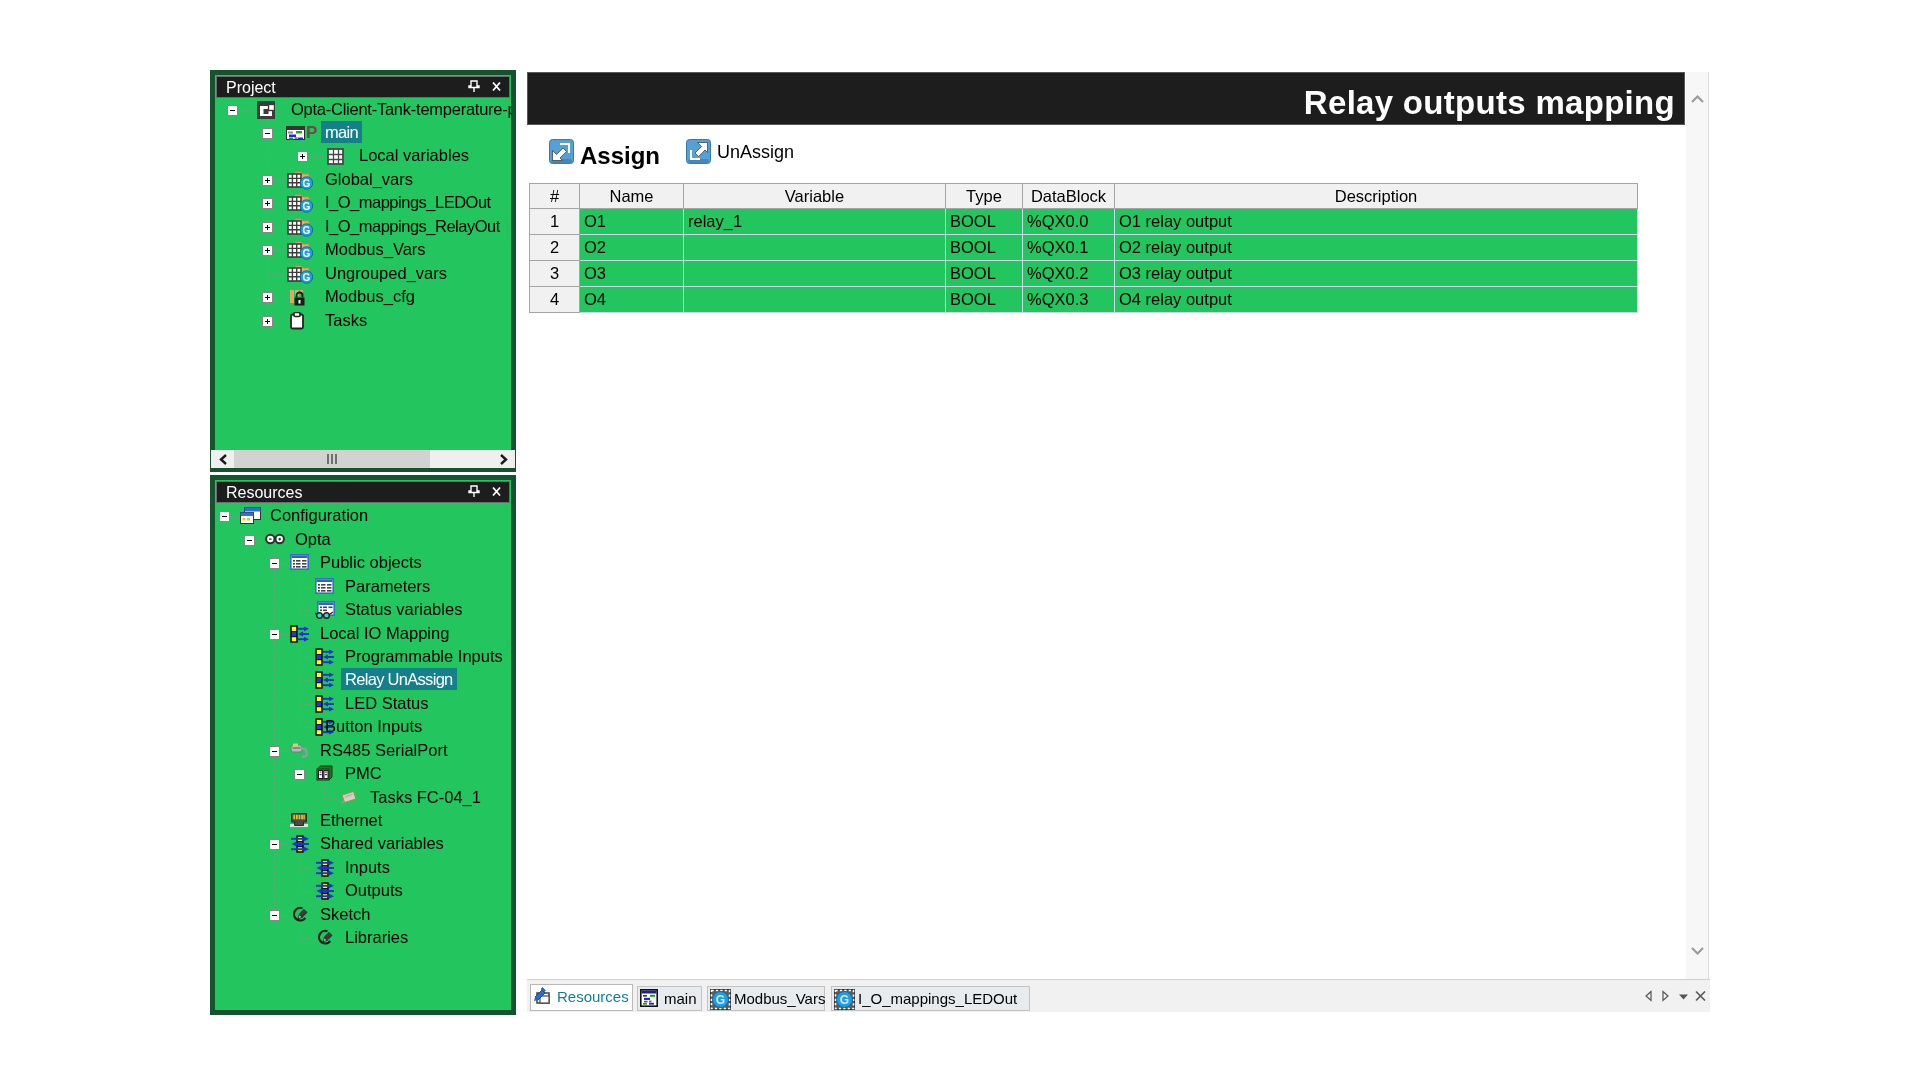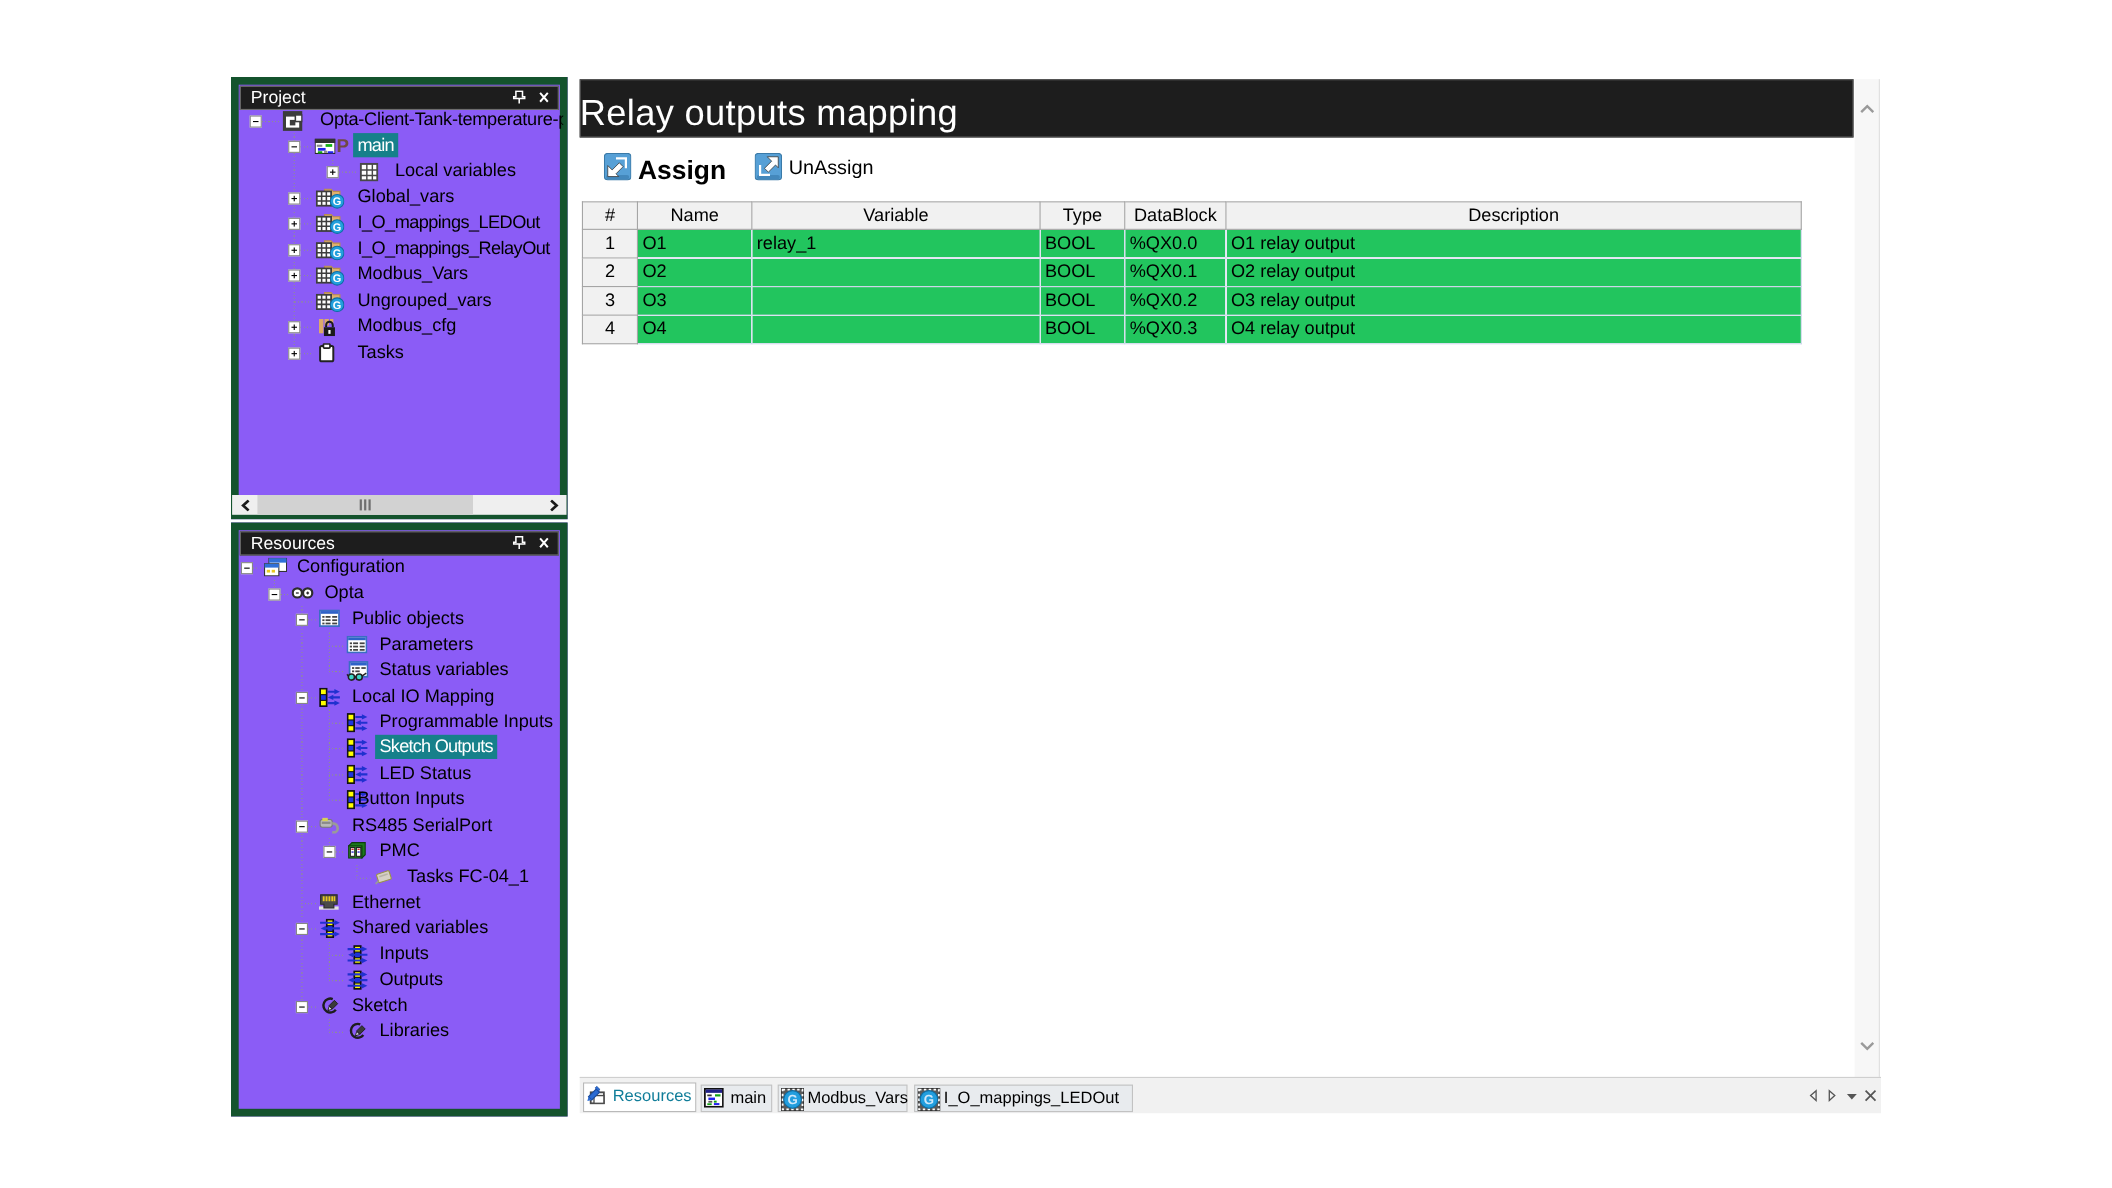--- a/index.html
+++ b/index.html
@@ -1,16 +1,16 @@
 <!DOCTYPE html>
 <html><head><meta charset="utf-8"><style>
 html,body{margin:0;padding:0}
 body{width:1920px;height:1080px;background:#fff;font-family:"Liberation Sans",sans-serif;position:relative;overflow:hidden;font-size:15px;color:#000}
 .abs{position:absolute}
-.panel{position:absolute;left:210px;width:306px;border:7px solid #14532d;background:#8b5cf6;box-sizing:border-box;padding:1px}
+.panel{position:absolute;left:210px;width:306px;border:5px solid #14532d;background:#22c55e;box-sizing:border-box;padding:1px}
 .ptitle{position:relative;height:22px;background:#1d1d1d;color:#fff;font-size:16px;line-height:21px;padding-left:9px;border:1px solid #6d6d6d;box-sizing:border-box}
 .ticons{position:absolute;right:7px;top:3px}
 .trow{position:absolute;white-space:nowrap;font-size:16.5px;line-height:19px}
 .sel{background:#16808a;color:#fff;padding:2px 4px;margin:-2px -4px;position:relative;letter-spacing:-0.7px}
 .exp{position:absolute;width:11px;height:11px;border:1px solid #878787;background:#fff;box-sizing:border-box}
 .exp i{position:absolute;left:2px;top:4px;width:5px;height:1px;background:#000}
 .exp.plus b{position:absolute;left:4px;top:2px;width:1px;height:5px;background:#000}
 .vdot{position:absolute;width:1px;background-image:repeating-linear-gradient(to bottom,#8f8f8f 0,#8f8f8f 1px,transparent 1px,transparent 3px)}
 .hdot{position:absolute;height:1px;background-image:repeating-linear-gradient(to right,#8f8f8f 0,#8f8f8f 1px,transparent 1px,transparent 3px)}
 table.map{position:absolute;left:529px;top:183px;border-collapse:collapse;font-size:16.5px;table-layout:fixed}
@@ -286,21 +286,21 @@
     <rect x="1.8" y="1.8" width="4.4" height="4.2" fill="#ffff00"></rect>
     <rect x="1.8" y="7" width="4.4" height="4.2" fill="#1f35e0"></rect>
     <rect x="1.8" y="12.2" width="4.4" height="4" fill="#ffff00"></rect>
     <path d="M8 3.8 H14.5" stroke="#2031cf" stroke-width="1.9"></path>
     <path d="M14 1.4 L19 3.8 L14 6.2 Z" fill="#2031cf"></path>
     <path d="M12.5 9 H19" stroke="#2031cf" stroke-width="1.9"></path>
     <path d="M13 6.6 L8 9 L13 11.4 Z" fill="#2031cf"></path>
     <path d="M8 14.2 H14.5" stroke="#2031cf" stroke-width="1.9"></path>
     <path d="M14 11.8 L19 14.2 L14 16.6 Z" fill="#2031cf"></path>
   </svg>
-<div class="trow" style="left:345px;top:670px"><span class="sel">Sketch Outputs</span></div>
+<div class="trow" style="left:345px;top:670px"><span class="sel">Relay UnAssign</span></div>
 <div class="hdot" style="left:299px;top:704px;width:14px"></div>
 <svg class="abs" style="left:315px;top:695px" width="20" height="18" viewBox="0 0 20 18">
     <rect x="0.8" y="0.8" width="6.4" height="16.4" fill="#111" stroke="#111"></rect>
     <rect x="1.8" y="1.8" width="4.4" height="4.2" fill="#ffff00"></rect>
     <rect x="1.8" y="7" width="4.4" height="4.2" fill="#1f35e0"></rect>
     <rect x="1.8" y="12.2" width="4.4" height="4" fill="#ffff00"></rect>
     <path d="M8 3.8 H14.5" stroke="#2031cf" stroke-width="1.9"></path>
     <path d="M14 1.4 L19 3.8 L14 6.2 Z" fill="#2031cf"></path>
     <path d="M12.5 9 H19" stroke="#2031cf" stroke-width="1.9"></path>
     <path d="M13 6.6 L8 9 L13 11.4 Z" fill="#2031cf"></path>
@@ -426,21 +426,21 @@
 <div class="trow" style="left:320px;top:905px">Sketch</div>
 <div class="hdot" style="left:299px;top:938px;width:14px"></div>
 <svg class="abs" style="left:315px;top:929px" width="18" height="17" viewBox="0 0 18 17">
     <path d="M12.5 2.2 a6.3 6.3 0 1 0 2.8 9.8" fill="none" stroke="#1d1d1d" stroke-width="2.2"></path>
     <path d="M9.2 8.2 l4.8 -4.8 3 3 -4.8 4.8 z" fill="#3a3a3a" stroke="#1d1d1d" stroke-width="0.8"></path>
     <path d="M9.3 8.7 l-1.3 4 4 -1.3 z" fill="#cfcfcf" stroke="#1d1d1d" stroke-width="0.8"></path>
     <path d="M8.6 11.6 l1 1 -1.6 0.5 z" fill="#1d1d1d"></path>
   </svg>
 <div class="trow" style="left:345px;top:928px">Libraries</div>
 <div class="abs" style="left:527px;top:72px;width:1158px;height:53px;background:#1d1d1d;border:1px solid #585858;box-sizing:border-box"></div>
-<div class="abs" style="left:527px;top:84px;width:1148px;text-align:left;color:#fff;font-size:33px;font-weight:normal;letter-spacing:0.3px">Relay outputs mapping</div>
+<div class="abs" style="left:527px;top:84px;width:1148px;text-align:right;color:#fff;font-size:33px;font-weight:bold;letter-spacing:0.3px">Relay outputs mapping</div>
 <div class="abs" style="left:1686px;top:72px;width:22px;height:907px;background:#f7f7f7;border-right:1px solid #dedede"></div>
 <svg class="abs" style="left:1690px;top:92px" width="15" height="15" viewBox="0 0 15 15">
     <path d="M2 10 L7.5 4.5 L13 10" stroke="#9a9a9a" stroke-width="2.2" fill="none"></path>
   </svg>
 <svg class="abs" style="left:1690px;top:943px" width="15" height="15" viewBox="0 0 15 15">
     <path d="M2 5 L7.5 10.5 L13 5" stroke="#9a9a9a" stroke-width="2.2" fill="none"></path>
   </svg>
 <svg class="abs" style="left:549px;top:139px" width="25" height="25" viewBox="0 0 25 25">
     <rect x="0.5" y="0.5" width="24" height="24" rx="3" fill="#57a0d6" stroke="#3a7aa8"></rect>
     <rect x="2" y="20" width="21" height="4" rx="2" fill="#4388bc"></rect>

